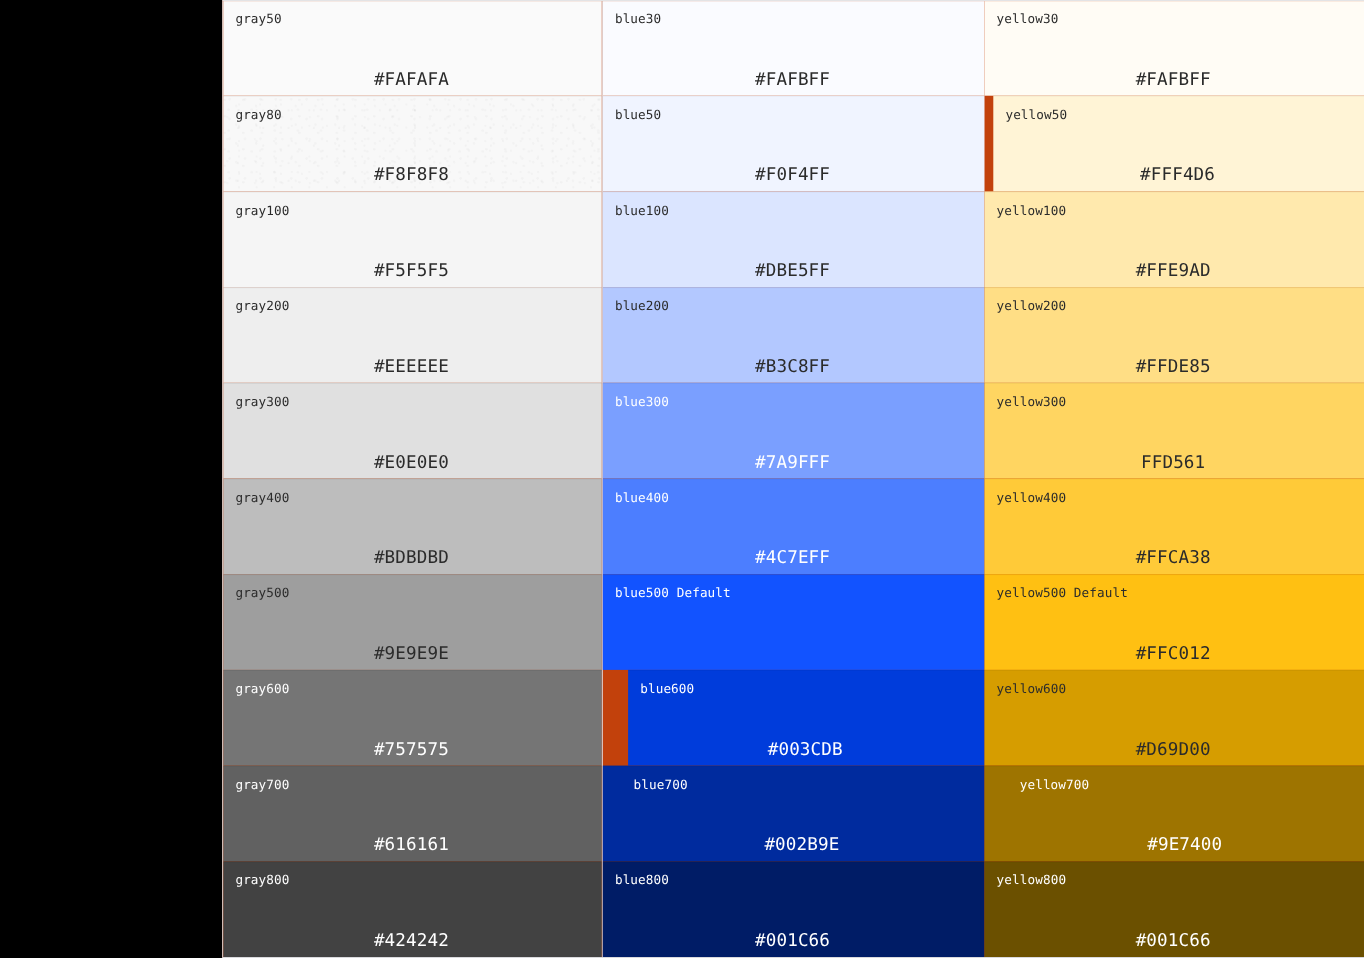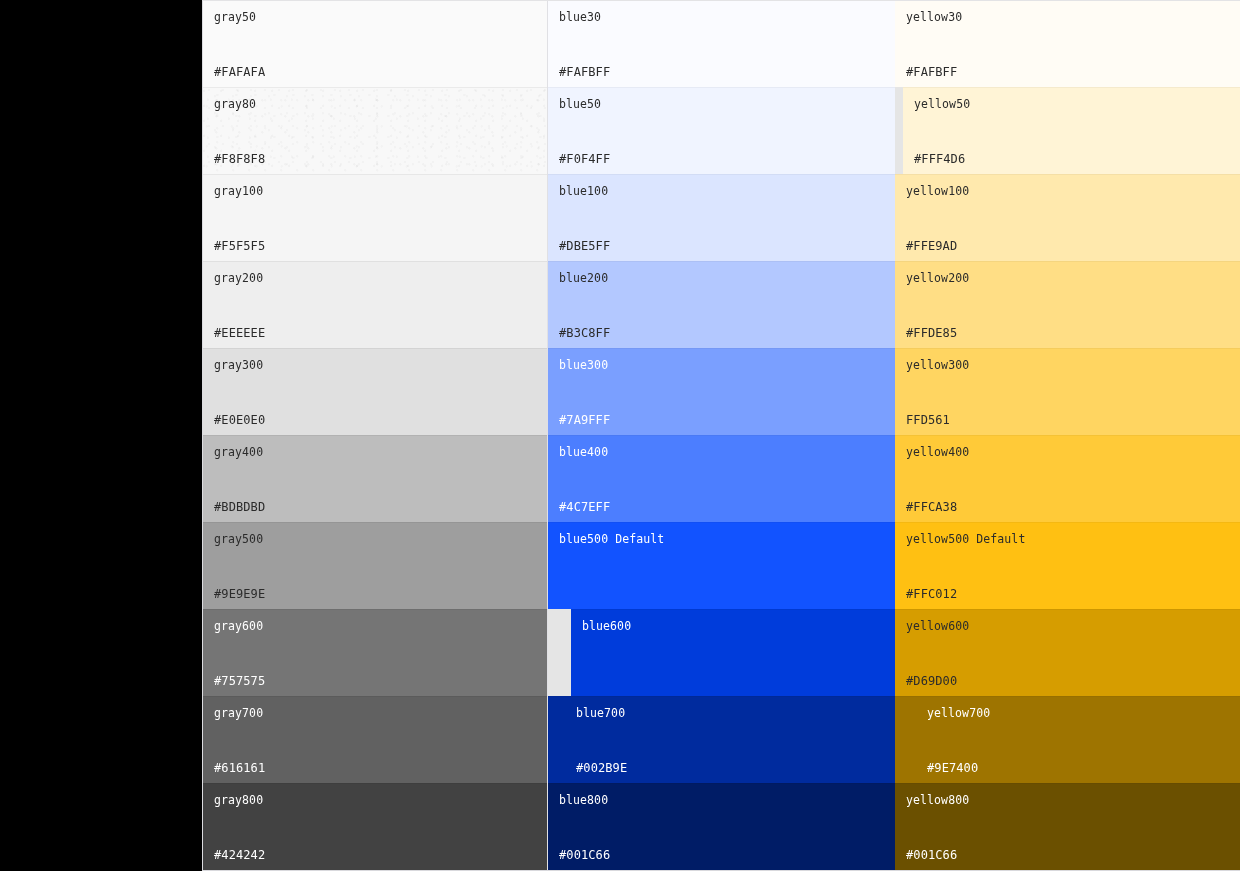--- a/index.html
+++ b/index.html
@@ -13,21 +13,21 @@
     height: 871px;
     overflow: hidden;
     font-family: "DejaVu Sans Mono", "Liberation Mono", monospace;
   }
 
   #page-root {
     position: relative;
     width: 1240px;
     height: 871px;
     display: flex;
-    background: #e5e5e5;
+    background: #c2410c;
   }
 
   
   .side-panel {
     width: 202px;
     height: 871px;
     background: #000000;
     flex: 0 0 202px;
   }
 
@@ -66,24 +66,24 @@
 
   .swatch-name {
     font-size: 11.5px;
     line-height: 14px;
     letter-spacing: 0.1px;
     white-space: nowrap;
     position: relative;
     z-index: 2;
   }
   .swatch-value {
-    font-size: 12px;
+    font-size: 16px;
     line-height: 14px;
     letter-spacing: 0.1px;
-    text-align: left;
+    text-align: center;
     white-space: nowrap;
     position: relative;
     z-index: 2;
   }
 
   
   .tone-dark  .swatch-name, .tone-dark  .swatch-value { color: #2b2b2b; }
   .tone-light .swatch-name, .tone-light .swatch-value { color: #ffffff; }
 
   
@@ -184,20 +184,21 @@
         </div>
         <div class="swatch tone-light" style="background: rgb(76, 126, 255);">
           <div class="swatch-name">blue400</div>
           <div class="swatch-value">#4C7EFF</div>
         </div>
         <div class="swatch tone-light" style="background: rgb(18, 83, 255);">
           <div class="swatch-name">blue500 Default</div>
         </div>
         <div class="swatch tone-light" style="background: rgb(0, 60, 219); margin-left: 23px;">
           <div class="swatch-name">blue600</div>
+          <div class="swatch-value">#003CDB</div>
         </div>
         <div class="swatch tone-light" style="background: rgb(0, 43, 158); padding-left: 28px;">
           <div class="swatch-name">blue700</div>
           <div class="swatch-value">#002B9E</div>
         </div>
         <div class="swatch tone-light" style="background: rgb(0, 28, 102);">
           <div class="swatch-name">blue800</div>
           <div class="swatch-value">#001C66</div>
         </div>
       </div>

